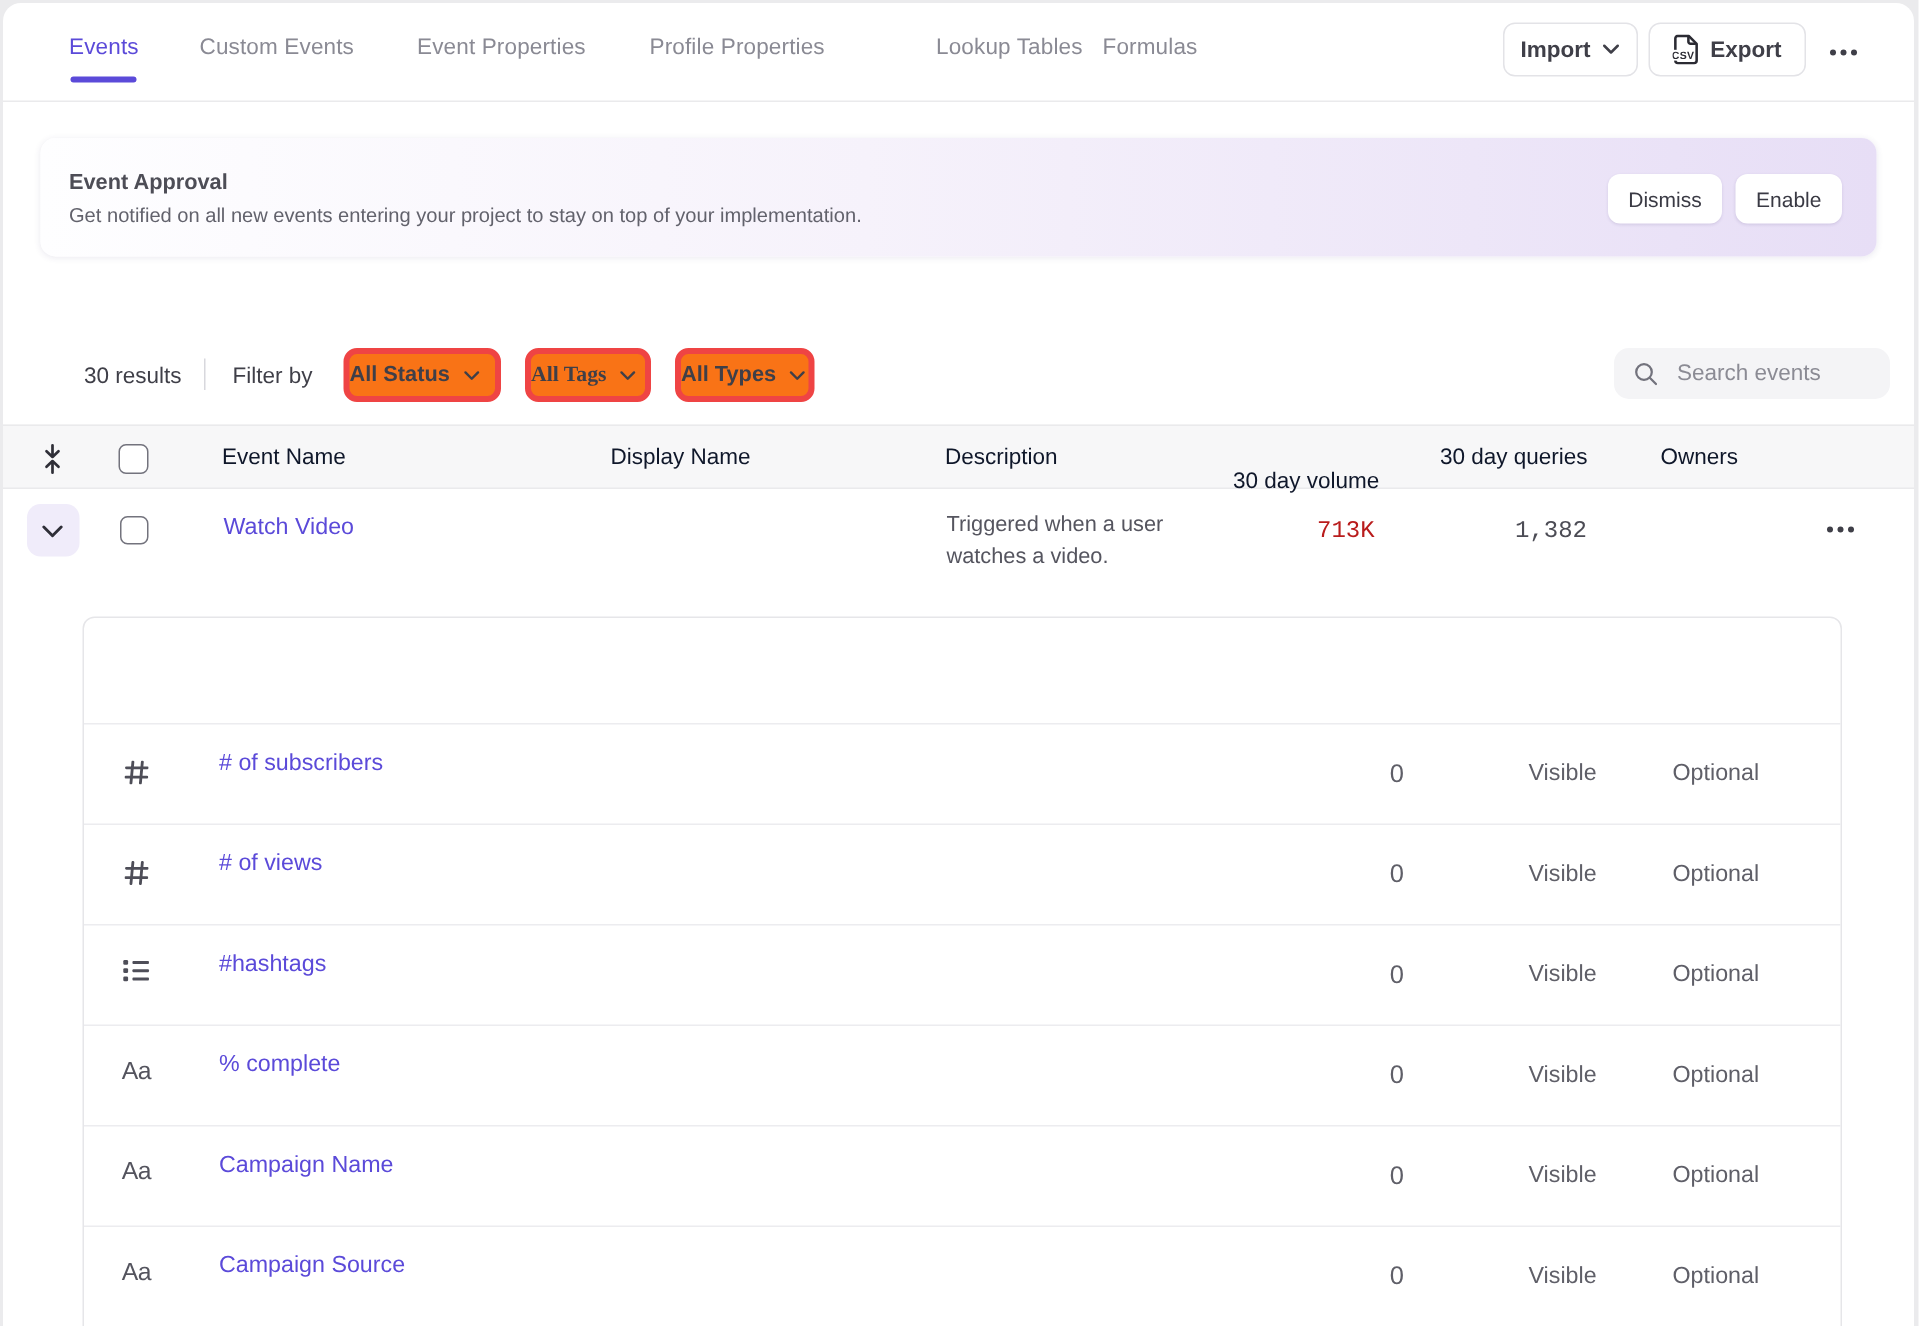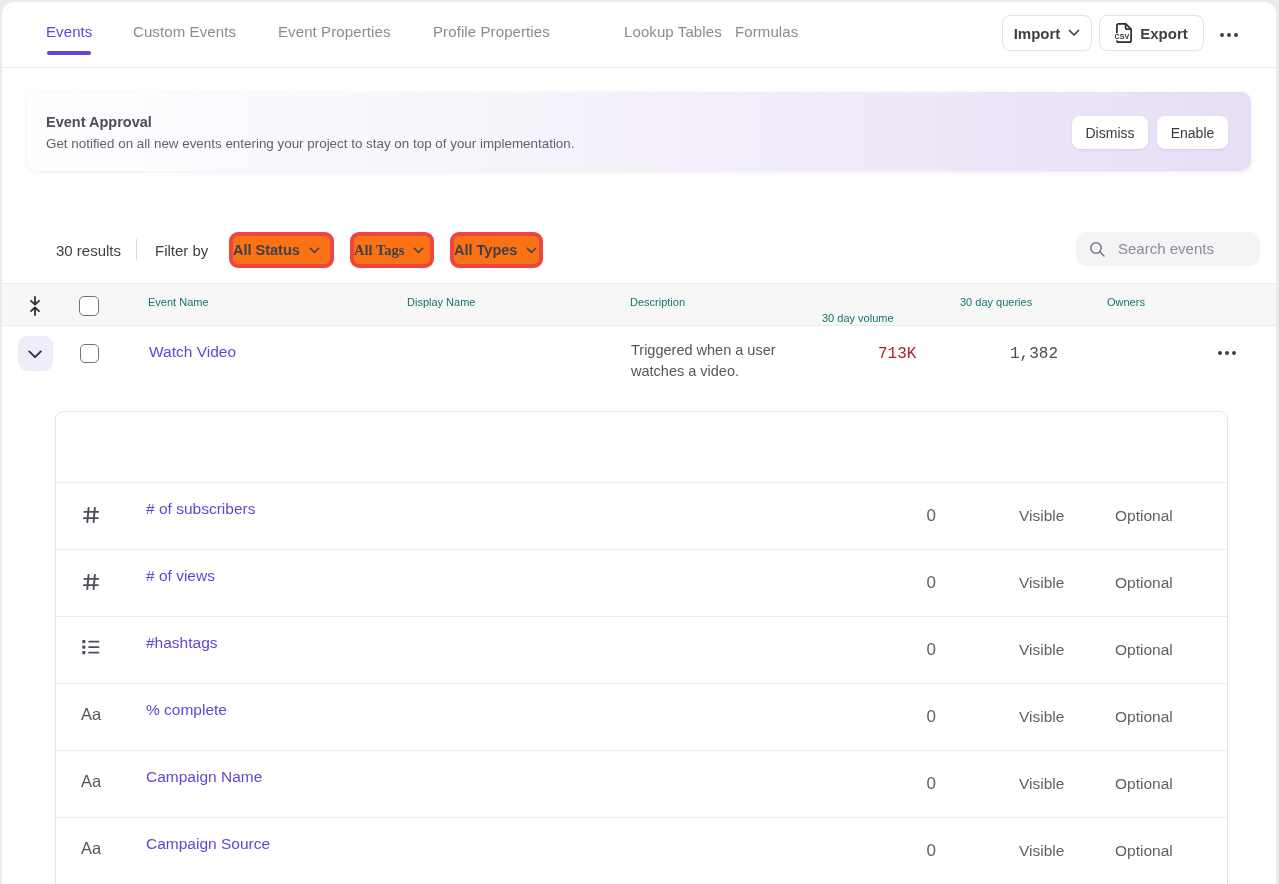--- a/index.html
+++ b/index.html
@@ -37,21 +37,21 @@
            display:flex; align-items:center; justify-content:flex-start; gap:9px;
            font-size:14.5px; font-weight:600; color:#3f3f48; background:#f97316; }
   .vline { position:absolute; left:134px; top:237px; width:1px; height:21px; background:#d8d8dd; }
   .search { position:absolute; left:1074px; top:230px; width:184px; height:34px; background:#f4f4f6; border-radius:10px;
             display:flex; align-items:center; }
   .search span { color:#8b8b94; font-size:15px; margin-left:12px; }
 
   
   .thead { position:absolute; left:0; top:281px; width:100%; height:43px; background:#f7f7f8;
            border-top:1px solid #eaeaec; border-bottom:1px solid #eaeaec; }
-  .th { position:absolute; top:12px; font-size:11px; font-weight:400; color:#0f766e; }
+  .th { position:absolute; top:12px; font-size:15px; font-weight:400; color:#0f172a; }
   .checkbox { position:absolute; width:19px; height:19px; border:1.5px solid #73737d; border-radius:5px; background:#fff; }
 
   .link { color:#5b4ad9; }
   .mono { font-family:"Liberation Mono", monospace; }
 
   
   .panel { position:absolute; left:53px; top:409px; width:1173px; height:520px;
            border:1px solid #e6e6e9; border-radius:8px; background:#fff; }
   .seg { position:absolute; left:15px; top:17px; height:33px; display:flex;
          border:1px solid #e3e3e7; border-radius:8px; overflow:hidden; }

